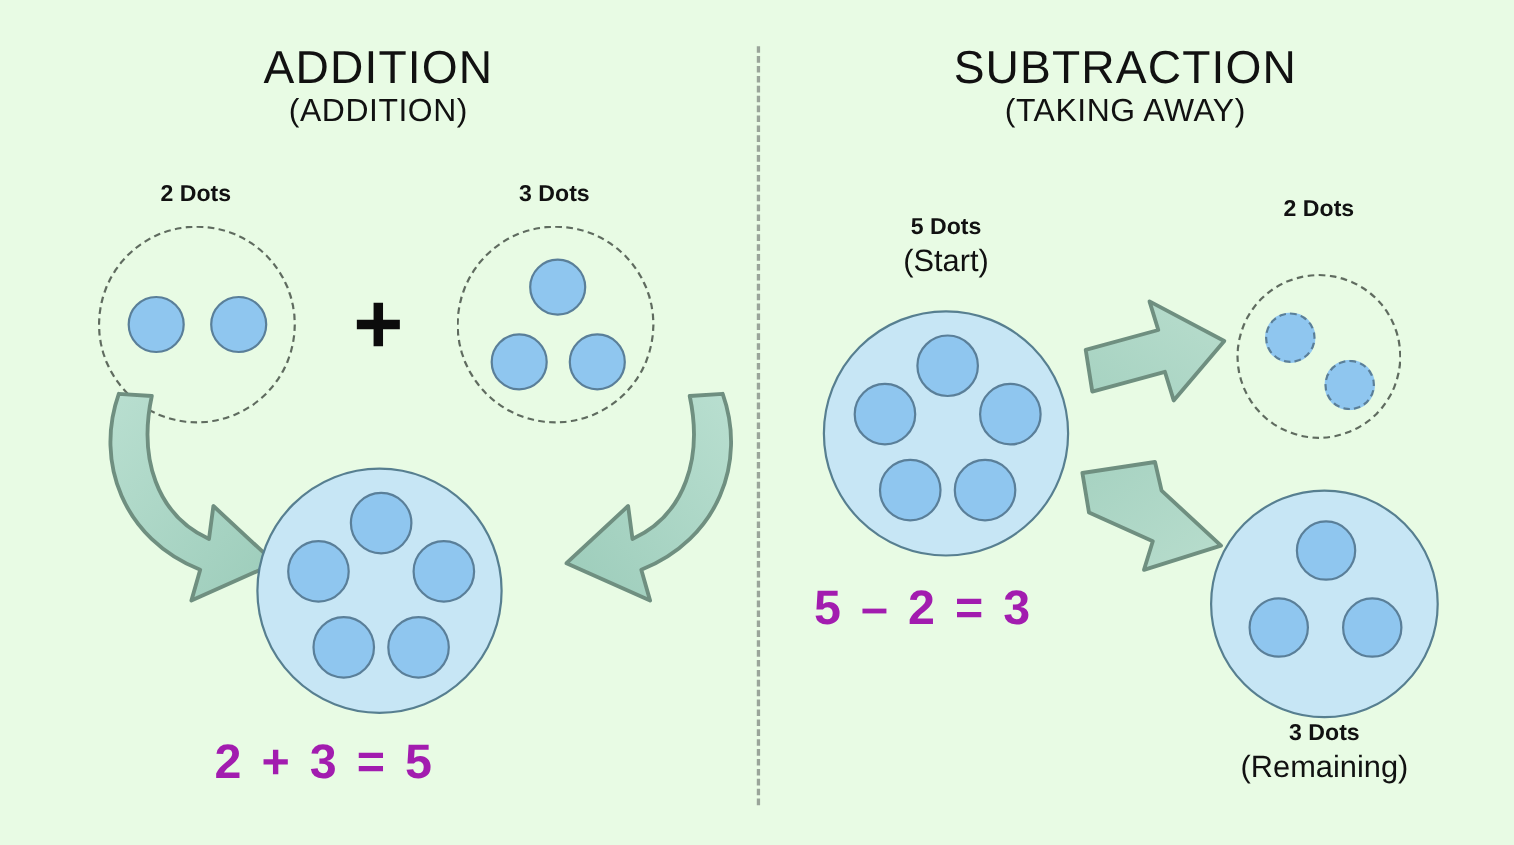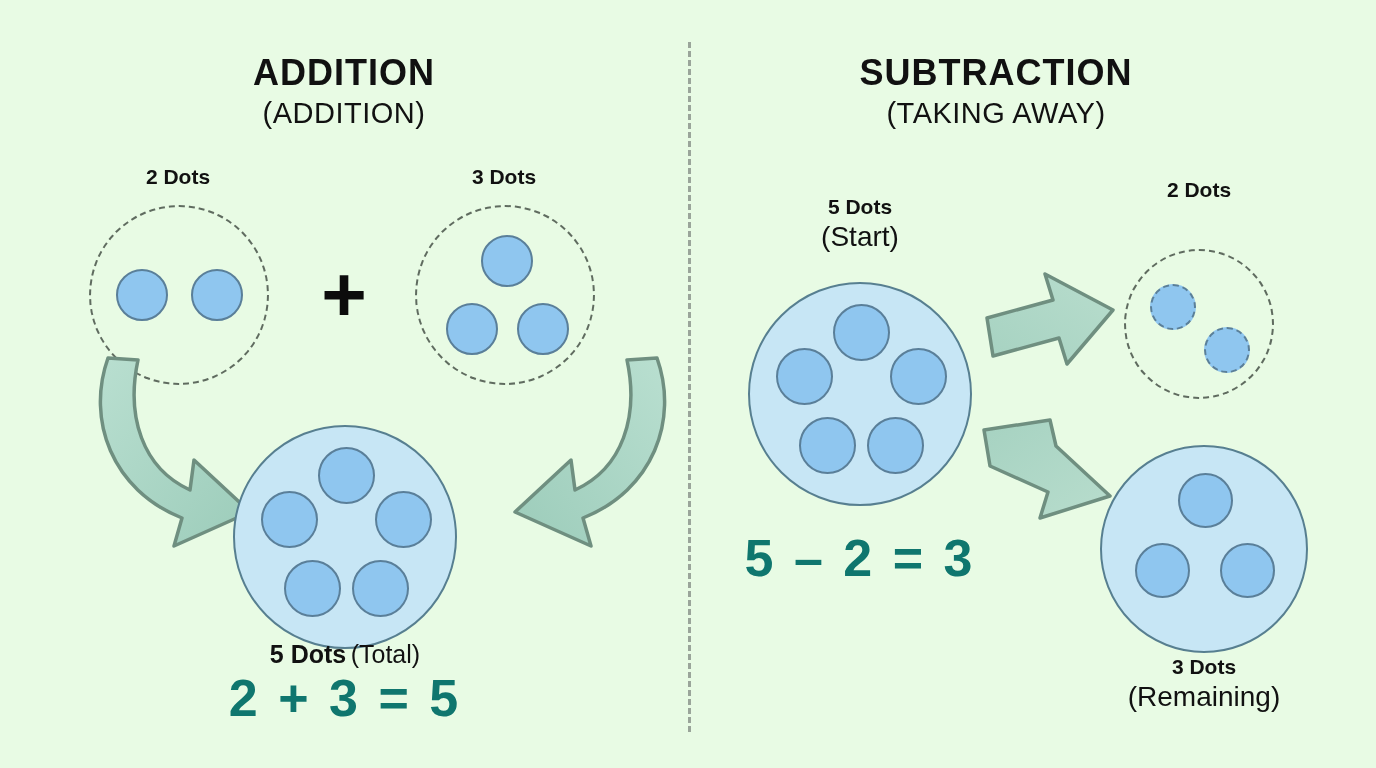--- a/index.html
+++ b/index.html
@@ -23,25 +23,24 @@
   .abs { position: absolute; }
 
   
   .panel-title {
     text-align: center;
     color: #111111;
     font-weight: 800;
     letter-spacing: 0.5px;
   }
   .title-main {
-    font-size: 36px;
+    font-size: 42px;
     line-height: 46px;
-    font-weight: 700;
+    font-weight: 400;
     letter-spacing: 1px;
-    margin-top: 12px;
   }
   .title-sub {
     font-size: 29px;
     line-height: 34px;
     font-weight: 400;
     letter-spacing: 0.5px;
   }
 
   
   .label-bold {
@@ -54,24 +53,23 @@
   }
   .label-reg {
     font-size: 28px;
     font-weight: 400;
     color: #111111;
     text-align: center;
     line-height: 30px;
     white-space: nowrap;
   }
   .equation {
-    font-size: 52px;
-    font-weight: 800;
-    color: #0f766e;
-    text-align: center;
+    font-size: 44px;
+    font-weight: 800;
+    color: #a21caf;
     letter-spacing: 3px;
     white-space: nowrap;
   }
   .plus-sign {
     font-size: 78px;
     font-weight: 800;
     color: #0c0c0c;
     line-height: 78px;
     text-align: center;
   }
@@ -188,28 +186,24 @@
   </svg>
 
   <div class="abs solid-group" style="left:233px; top:425px; width:224px; height:224px;">
     <div class="dot" style="left:83px; top:20px; width:57px; height:57px;"></div>
     <div class="dot" style="left:26px; top:64px; width:57px; height:57px;"></div>
     <div class="dot" style="left:140px; top:64px; width:57px; height:57px;"></div>
     <div class="dot" style="left:49px; top:133px; width:57px; height:57px;"></div>
     <div class="dot" style="left:117px; top:133px; width:57px; height:57px;"></div>
   </div>
 
-  <div class="abs caption-row" style="left:195px; top:638px; width:300px;">
-    <span class="b">5 Dots</span>
-    <span class="r">(Total)</span>
-  </div>
 
   <div class="abs equation" style="left:195px; top:668px; width:300px;">2 + 3 = 5</div>
 
-  <div class="abs panel-title" style="left:716px; top:38px; width:560px;">
+  <div class="abs panel-title" style="left:743px; top:38px; width:560px;">
     <div class="title-main">SUBTRACTION</div>
     <div class="title-sub">(TAKING AWAY)</div>
   </div>
 
   <div class="abs" style="left:760px; top:192px; width:200px; text-align:center;">
     <div class="label-bold">5 Dots</div>
     <div class="label-reg">(Start)</div>
   </div>
 
   <div class="abs solid-group" style="left:748px; top:282px; width:224px; height:224px;">

